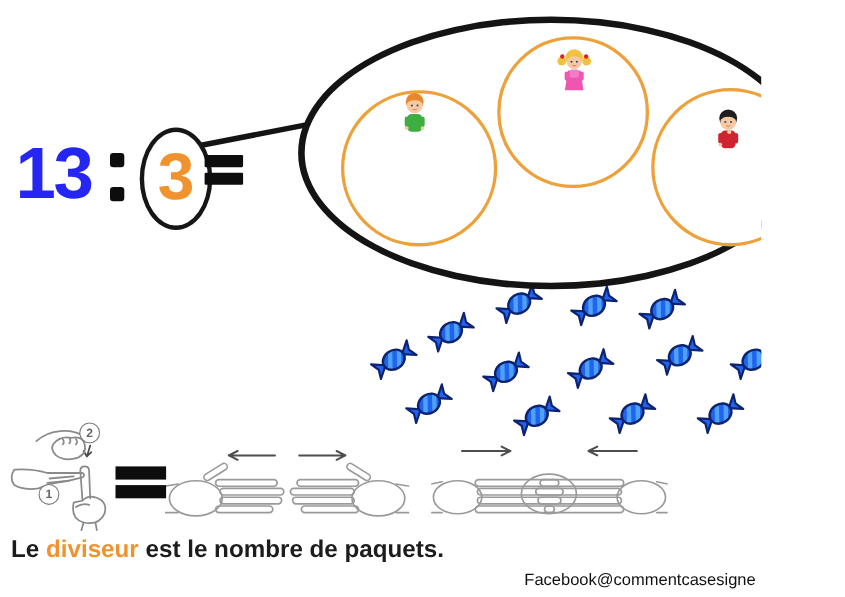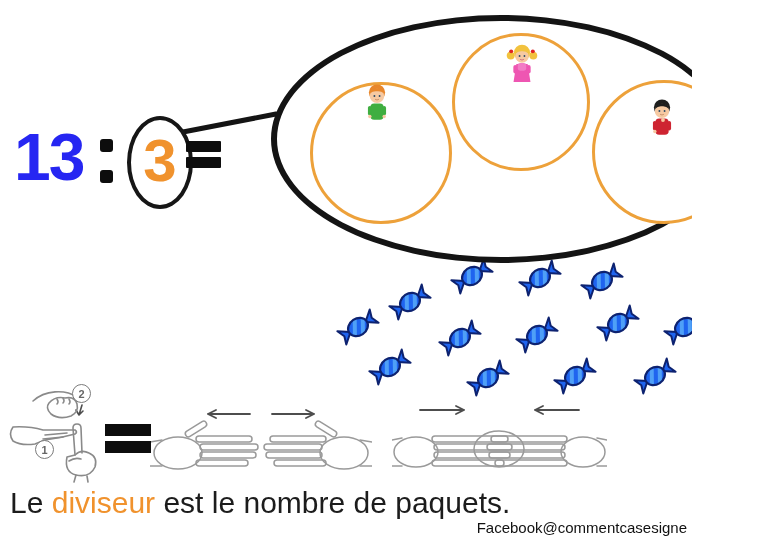--- a/index.html
+++ b/index.html
@@ -22,21 +22,21 @@
   #connector-layer{left:0;top:0;width:768px;height:543px;z-index:1;pointer-events:none;}
   
   #candy-layer{left:0;top:0;width:768px;height:543px;z-index:1;}
   .candy{position:absolute;width:46px;height:38px;}
   
   .sign-sketch{z-index:1;}
   .step-badge{width:17px;height:17px;border:1.6px solid #7b7b7b;border-radius:50%;color:#666;
     font-size:11px;font-weight:bold;display:flex;align-items:center;justify-content:center;z-index:2;background:#fff;}
   .eq-bar-big{height:12px;background:#0d0d0d;z-index:2;}
   
-  #caption{left:10px;top:486px;font-size:30px;font-weight:normal;color:#1c1c1c;white-space:nowrap;z-index:4;}
+  #caption{left:10px;top:486px;font-size:22px;font-weight:bold;color:#1c1c1c;white-space:nowrap;z-index:4;}
   #caption .hl{color:#f0922d;}
   #credit{right:5px;top:519px;font-size:15px;font-weight:normal;color:#111;z-index:4;}
 </style>
 </head>
 <body>
 
 <div id="canvas">
 
   <svg id="connector-layer" class="abs">
     <line x1="183" y1="132" x2="276" y2="114" stroke="#141414" stroke-width="5" stroke-linecap="round"></line>

